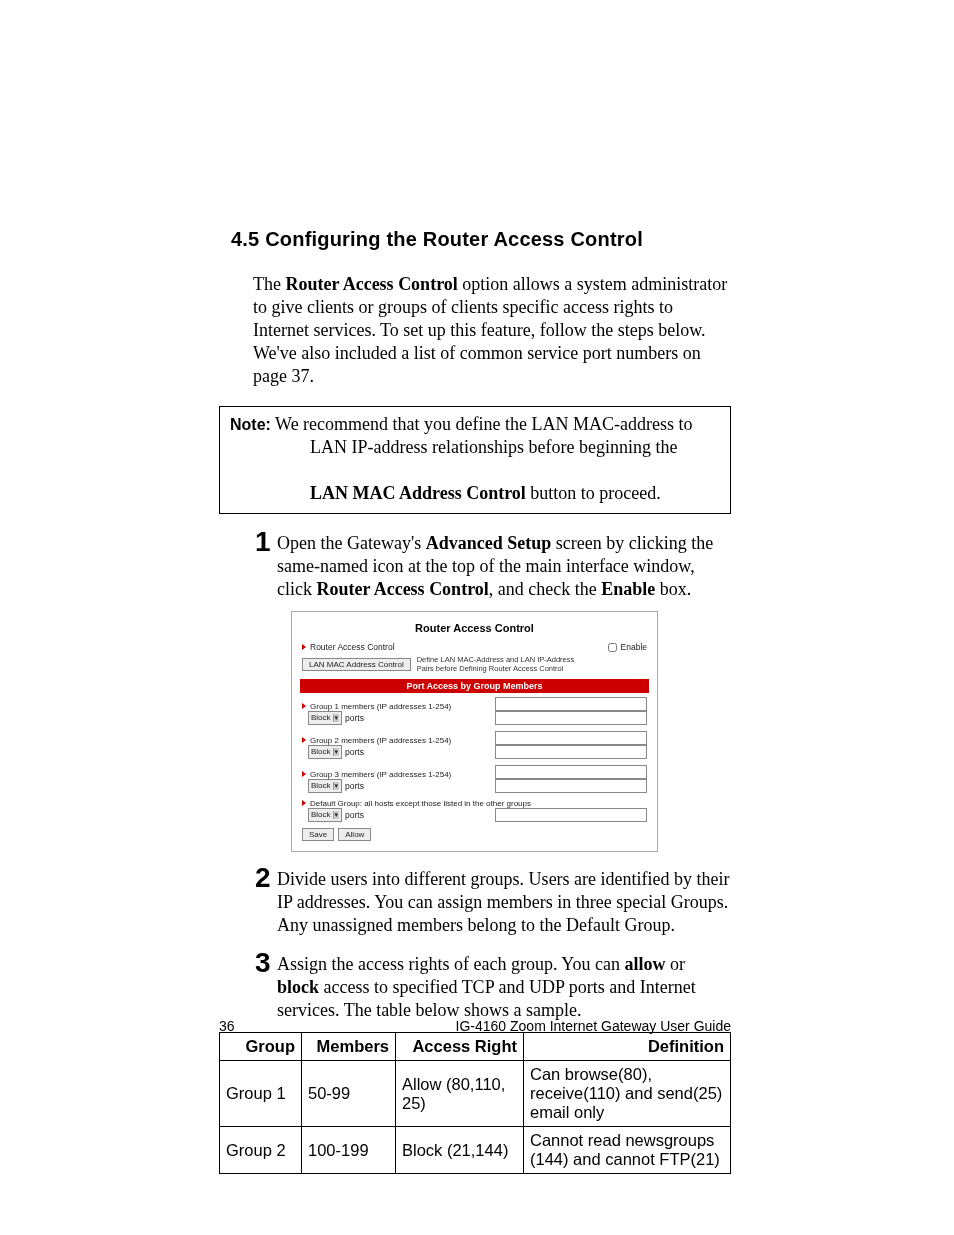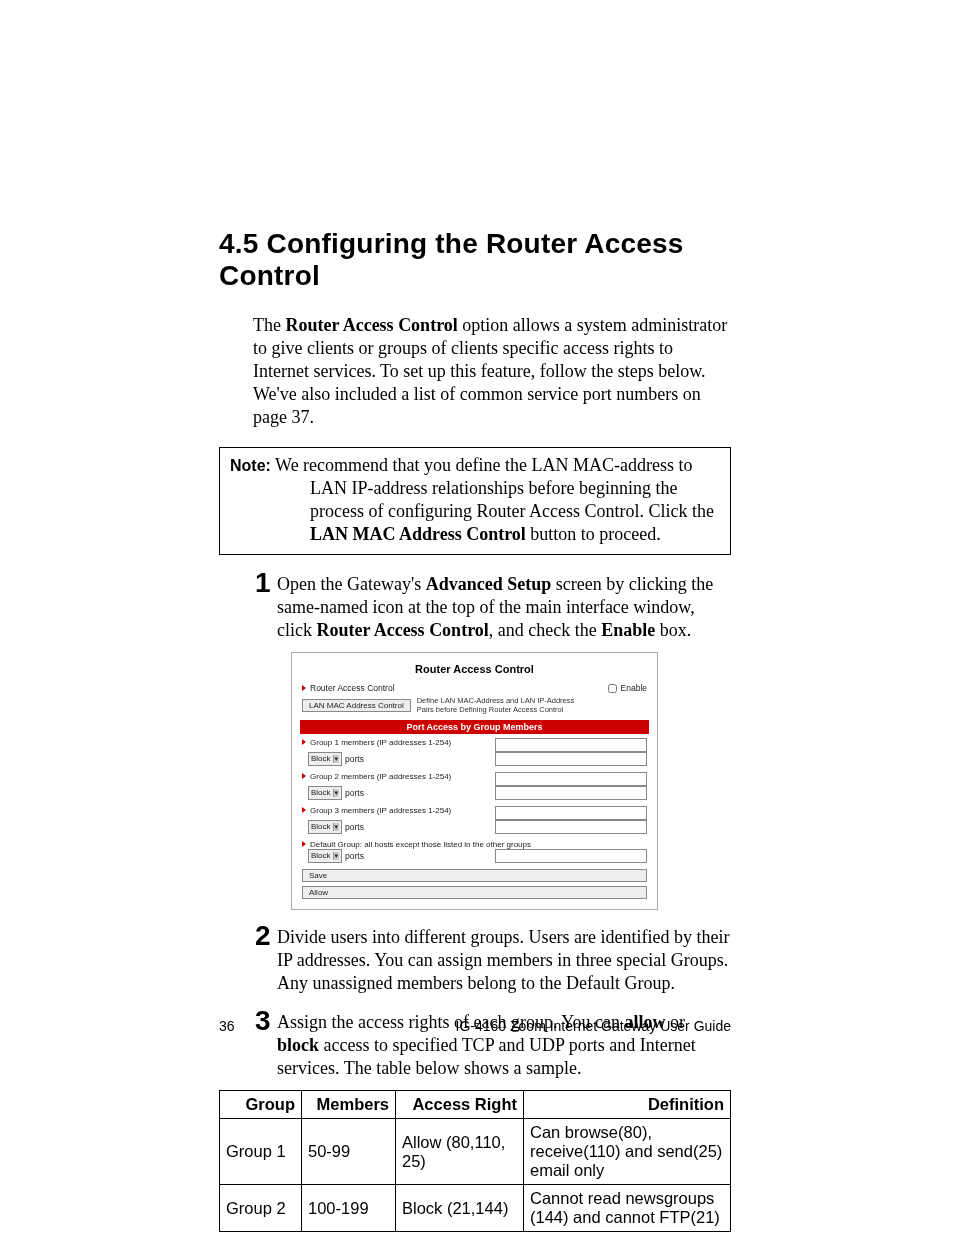--- a/index.html
+++ b/index.html
@@ -13,22 +13,22 @@
   }
   .page {
     position: absolute;
     left: 219px;
     top: 228px;
     width: 512px;
   }
   h1.section {
     font-family: "Futura", "Century Gothic", Arial, sans-serif;
     font-weight: 800;
-    font-size: 28px;
-    margin: 0 0 22px 0;
+    font-size: 20px;
+    margin: 0 0 22px 12px;
     letter-spacing: 0.2px;
   }
   .intro {
     margin-left: 34px;
     font-size: 18px;
     line-height: 1.28;
   }
   .intro b { font-weight: bold; }
   .note-box {
     border: 1px solid #000;
@@ -105,21 +105,21 @@
   .rac-lan-note { font-size: 7.5px; line-height: 1.1; color: #333; max-width: 175px; }
   .rac-band {
     background: #c00;
     color: #fff;
     text-align: center;
     font-weight: bold;
     font-size: 9px;
     padding: 2px 0;
     margin: 1px -2px 4px -2px;
   }
-  .rac-group-row { display: flex; align-items: flex-start; margin: 2px 0 0 0; }
+  .rac-group-row { display: flex; align-items: flex-end; margin: 2px 0 0 0; }
   .rac-group-label { font-size: 8px; }
   .rac-member-input {
     margin-left: auto;
     width: 150px;
     height: 12px;
     border: 1px solid #888;
     background: #fff;
   }
   .rac-ports-row { display: flex; align-items: center; margin: 0 0 6px 6px; gap: 3px; }
   .rac-select {
@@ -139,21 +139,21 @@
     border-left: 1px solid #999;
     padding: 0 1px;
   }
   .rac-ports-input {
     width: 150px;
     height: 12px;
     border: 1px solid #888;
     background: #fff;
     margin-left: auto;
   }
-  .rac-bottom { display:flex; gap:4px; margin-top:4px;flex-direction:column; }
+  .rac-bottom { display:flex; gap:4px; margin-top:4px; }
 
   
   table.sample {
     border-collapse: collapse;
     width: 100%;
     margin-top: 10px;
     font-family: Arial, Helvetica, sans-serif;
     font-size: 16.5px;
   }
   table.sample th, table.sample td {
@@ -188,21 +188,21 @@
 
   <p class="intro">
     <span>The </span><b>Router Access Control</b><span> option allows a system administrator to give clients or groups of clients specific access rights to Internet services. To set up this feature, follow the steps below. We've also included a list of common service port numbers on page 37.</span>
   </p>
 
   <div class="note-box">
     <span class="note-label">Note:</span>
     <span>We recommend that you define the LAN MAC-address to</span>
     <div class="note-body-indent">
       <span>LAN IP-address relationships before beginning the</span><br>
-      <span>process of configuring Router Access Control. Click the</span><br>
+      <br>
       <b>LAN MAC Address Control</b><span> button to proceed.</span>
     </div>
   </div>
 
   <div class="step">
     <div class="num">1</div>
     <div class="body">
       <span>Open the Gateway's </span><b>Advanced Setup</b><span> screen by clicking the same-named icon at the top of the main interface window, click </span><b>Router Access Control</b><span>, and check the </span><b>Enable</b><span> box.</span>
     </div>
   </div>

